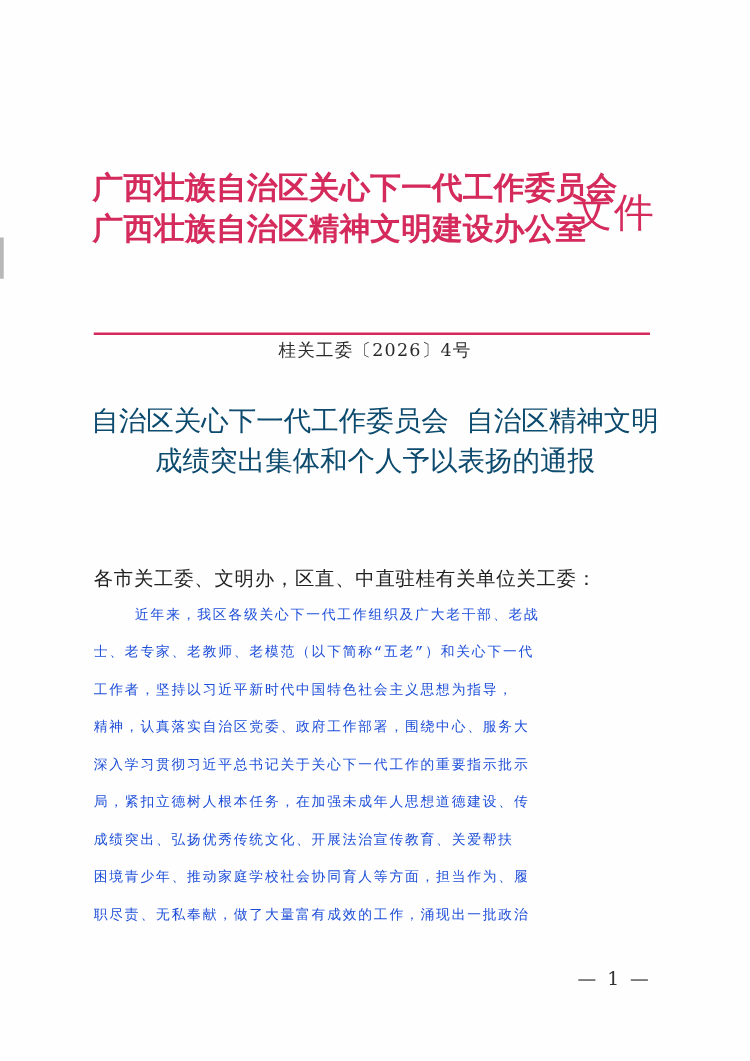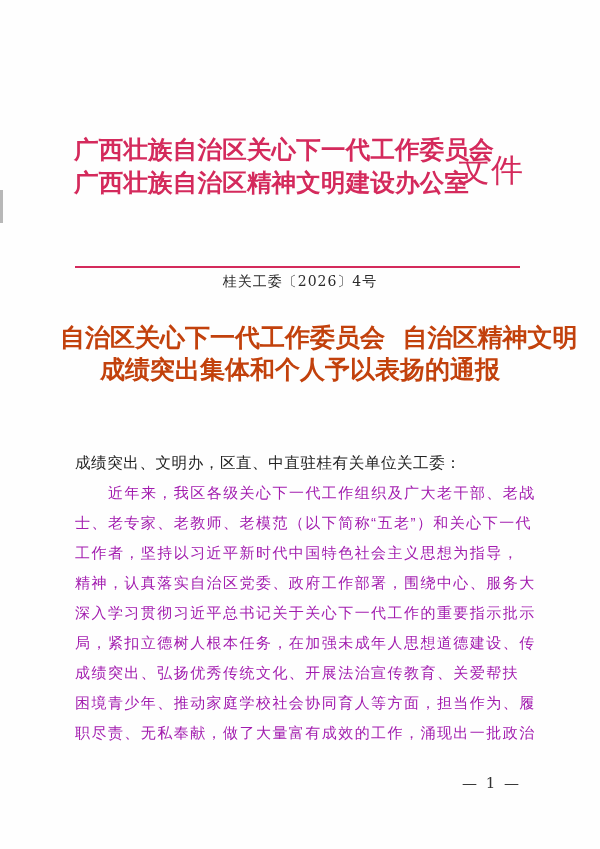--- a/index.html
+++ b/index.html
@@ -79,45 +79,45 @@
     }
     .title-block {
       position: absolute;
       left: 60px;
       width: 480px;
       top: 322px;
       text-align: center;
     }
     .title-line {
       font-family: "DejaVu Serif", "Liberation Serif", serif;
-      font-size: 25px;
+      font-size: 22px;
       line-height: 32px;
-      font-weight: bold;
-      color: #c2410c;
+      font-weight: normal;
+      color: #0c4a6e;
       white-space: nowrap;
     }
     .body-block {
       position: absolute;
       left: 75px;
       top: 448px;
       width: 450px;
     }
     .salutation {
       font-family: "DejaVu Sans", "Liberation Sans", sans-serif;
       font-size: 15.5px;
       line-height: 30px;
       color: #222222;
       letter-spacing: 0.6px;
       white-space: nowrap;
     }
     .body-line {
-      font-family: Liberation Sans, sans-serif;
-      font-size: 15px;
+      font-family: Liberation Mono, monospace;
+      font-size: 11px;
       line-height: 30px;
-      color: #a21caf;
+      color: #1d4ed8;
       letter-spacing: 1.45px;
       white-space: nowrap;
     }
     .body-line.indent {
       padding-left: 33px;
     }
     .page-number {
       position: absolute;
       left: 462px;
       top: 773px;
@@ -146,21 +146,21 @@
   <div class="doc-number">桂关工委〔2026〕4号</div>
 
   <div class="red-rule"></div>
 
   <div class="title-block">
     <div class="title-line" style="white-space: pre;">自治区关心下一代工作委员会  自治区精神文明</div>
     <div class="title-line">成绩突出集体和个人予以表扬的通报</div>
   </div>
 
   <div class="body-block">
-    <div class="salutation">成绩突出、文明办，区直、中直驻桂有关单位关工委：</div>
+    <div class="salutation">各市关工委、文明办，区直、中直驻桂有关单位关工委：</div>
     <div class="body-line indent">近年来，我区各级关心下一代工作组织及广大老干部、老战</div>
     <div class="body-line">士、老专家、老教师、老模范（以下简称“五老”）和关心下一代</div>
     <div class="body-line">工作者，坚持以习近平新时代中国特色社会主义思想为指导，</div>
     <div class="body-line">精神，认真落实自治区党委、政府工作部署，围绕中心、服务大</div>
     <div class="body-line">深入学习贯彻习近平总书记关于关心下一代工作的重要指示批示</div>
     <div class="body-line">局，紧扣立德树人根本任务，在加强未成年人思想道德建设、传</div>
     <div class="body-line">成绩突出、弘扬优秀传统文化、开展法治宣传教育、关爱帮扶</div>
     <div class="body-line">困境青少年、推动家庭学校社会协同育人等方面，担当作为、履</div>
     <div class="body-line">职尽责、无私奉献，做了大量富有成效的工作，涌现出一批政治</div>
   </div>

